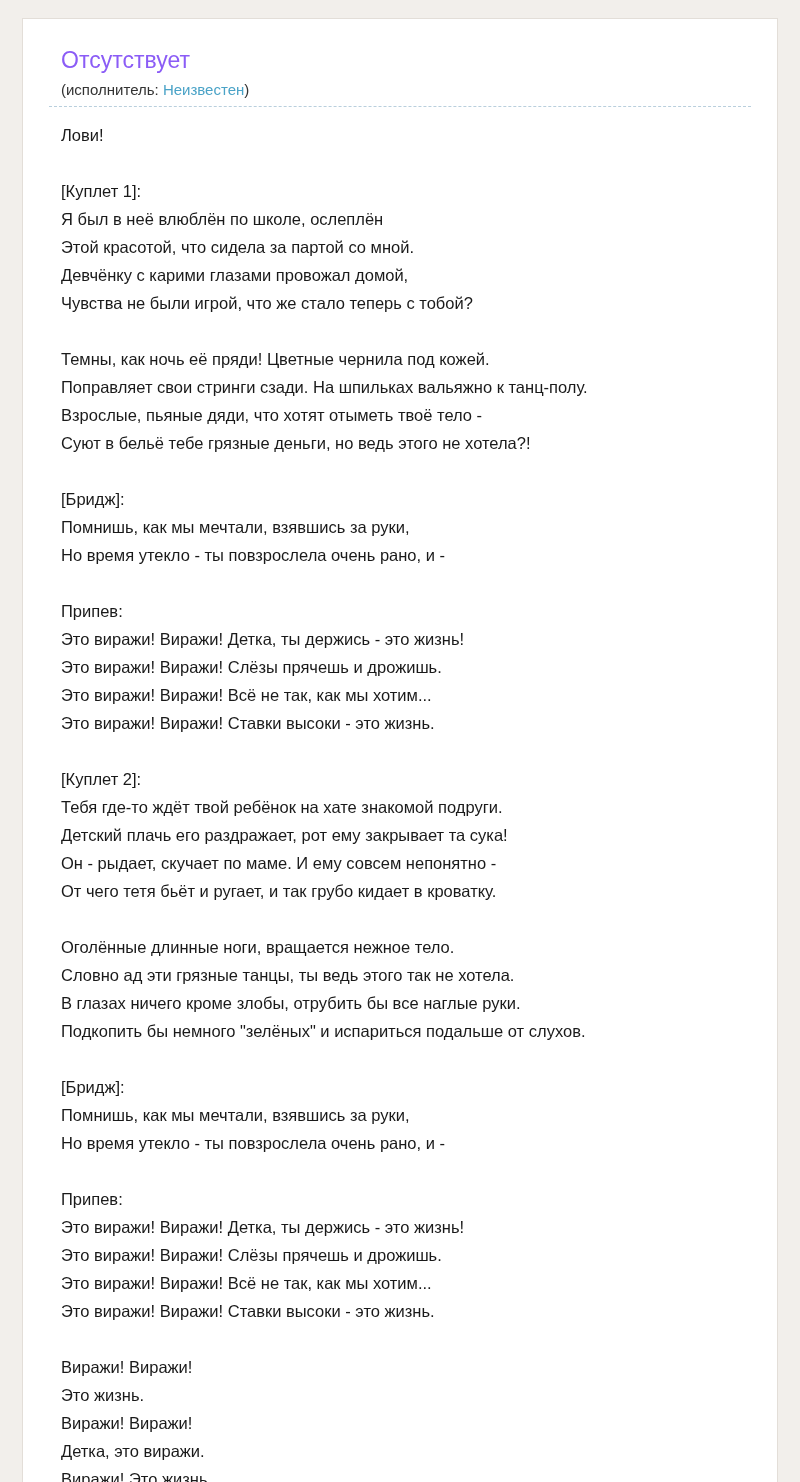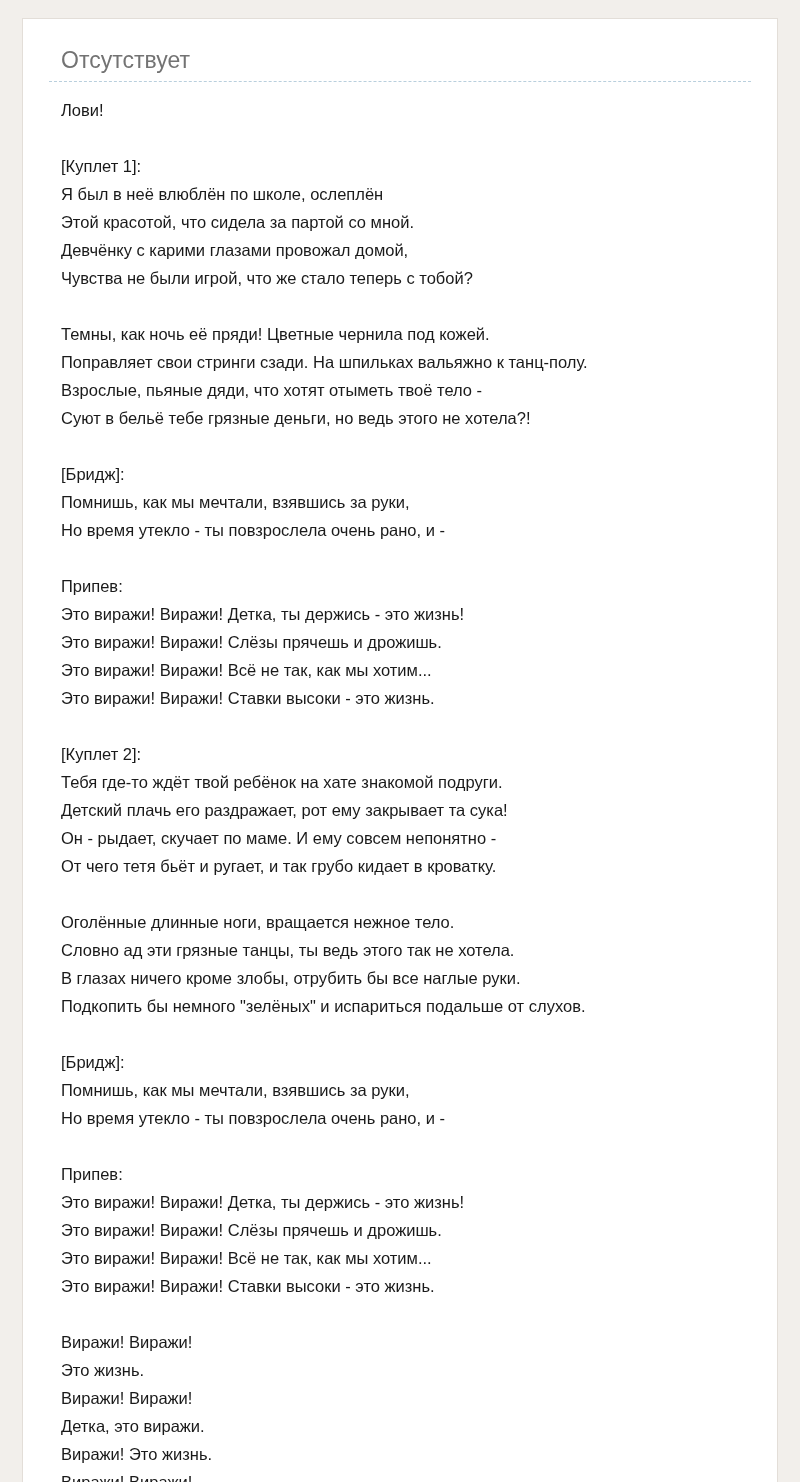--- a/index.html
+++ b/index.html
@@ -21,21 +21,21 @@
   }
   .sheet {
     box-sizing: border-box;
     width: 756px;
     min-height: 1446px;
     background: #ffffff;
     border: 1px solid #e3ded8;
     padding: 22px 26px 30px 26px;
   }
   .song-title {
-    color: #737373;
+    color: #8b5cf6;
     font-size: 23px;
     line-height: 1.2;
     margin: 6px 0 6px 12px;
     font-weight: normal;
   }
   .artist-line {
     font-size: 15px;
     color: #333333;
     margin: 0 0 8px 12px;
   }
@@ -58,20 +58,23 @@
   }
 </style>
 </head>
 <body>
 
 <div class="page">
   <div class="sheet">
 
     <h1 class="song-title">Отсутствует</h1>
 
+    <div class="artist-line">
+      <span>(исполнитель: </span><a class="artist-name" href="#">Неизвестен</a><span>)</span>
+    </div>
 
     <hr class="divider">
 
     <div class="lyrics">Лови!
 
 [Куплет 1]:
 Я был в неё влюблён по школе, ослеплён
 Этой красотой, что сидела за партой со мной.
 Девчёнку с карими глазами провожал домой,
 Чувства не были игрой, что же стало теперь с тобой?

